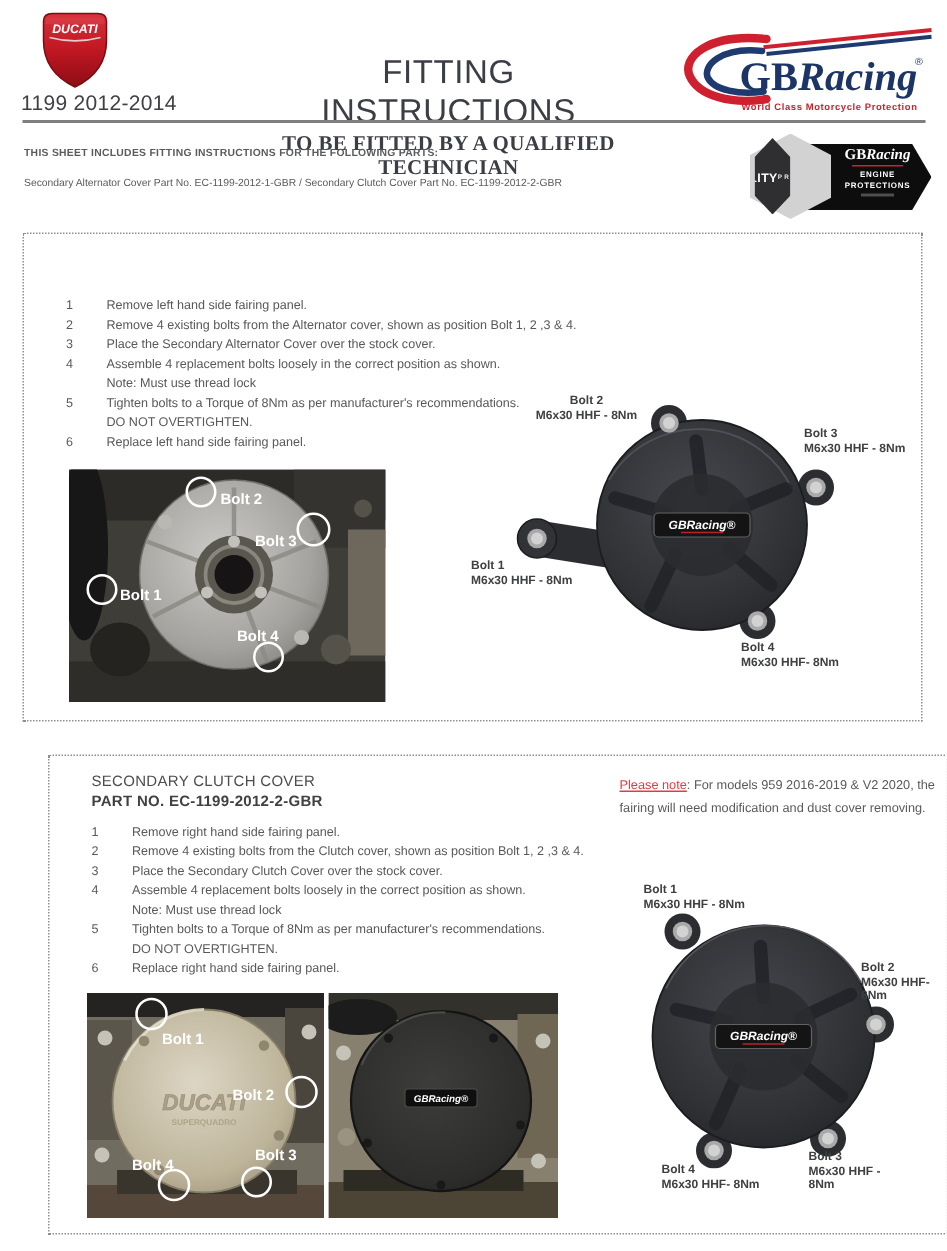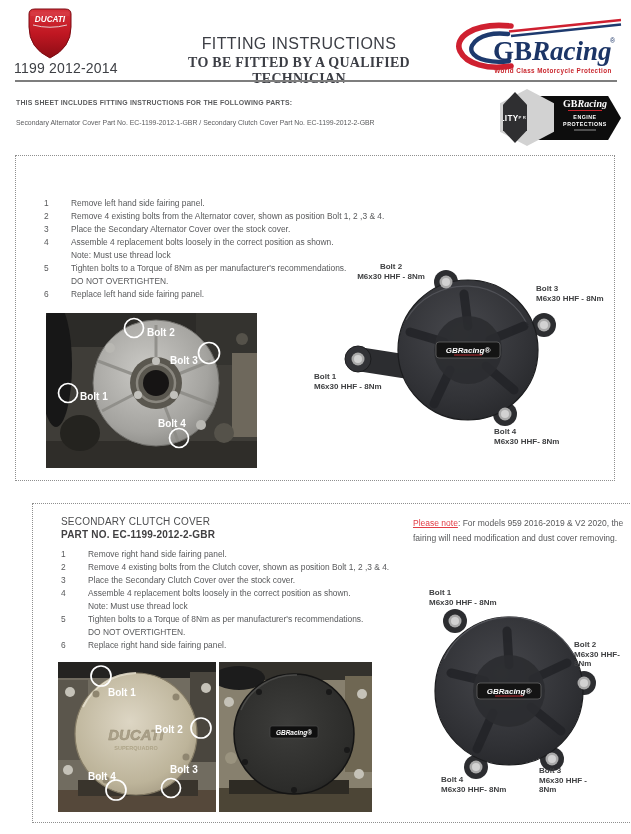--- a/index.html
+++ b/index.html
@@ -6,21 +6,21 @@
   html,body { background:#ffffff; }
   .page {
     position:relative; width:631px; height:834px; background:#fff;
     font-family:"Liberation Sans", sans-serif; color:#58595b; overflow:hidden;
   }
   .abs { position:absolute; }
 
   
   .model-label { left:14px; top:60px; width:130px; font-size:14px; color:#3e4045; letter-spacing:.2px; }
   .title-block { left:168px; top:35px; width:262px; text-align:center; }
-  .main-title { font-size:16px; color:#3c3e45; letter-spacing:.4px; font-weight:normal; }
+  .main-title { font-size:22px; color:#3c3e45; letter-spacing:.4px; font-weight:normal; }
   .main-subtitle { margin-top:2px; font-size:14px; font-weight:bold; color:#3c3e45; letter-spacing:.25px;font-family:Liberation Serif, serif; }
   .header-rule { left:15px; top:80px; width:602px; height:2px; background:#7e7e7e; }
 
   
   .parts-heading { left:16px; top:99px; font-size:6.9px; font-weight:bold; color:#5a5b5d; letter-spacing:.2px; }
   .parts-line { left:16px; top:119px; font-size:6.9px; color:#5a5b5d; }
 
   
   .q-badge { left:500px; top:89px; width:121px; height:57px;padding-left:16px; }
   .qb-black { position:absolute; left:22px; top:7px; width:99px; height:44px; background:#0d0d0d;

